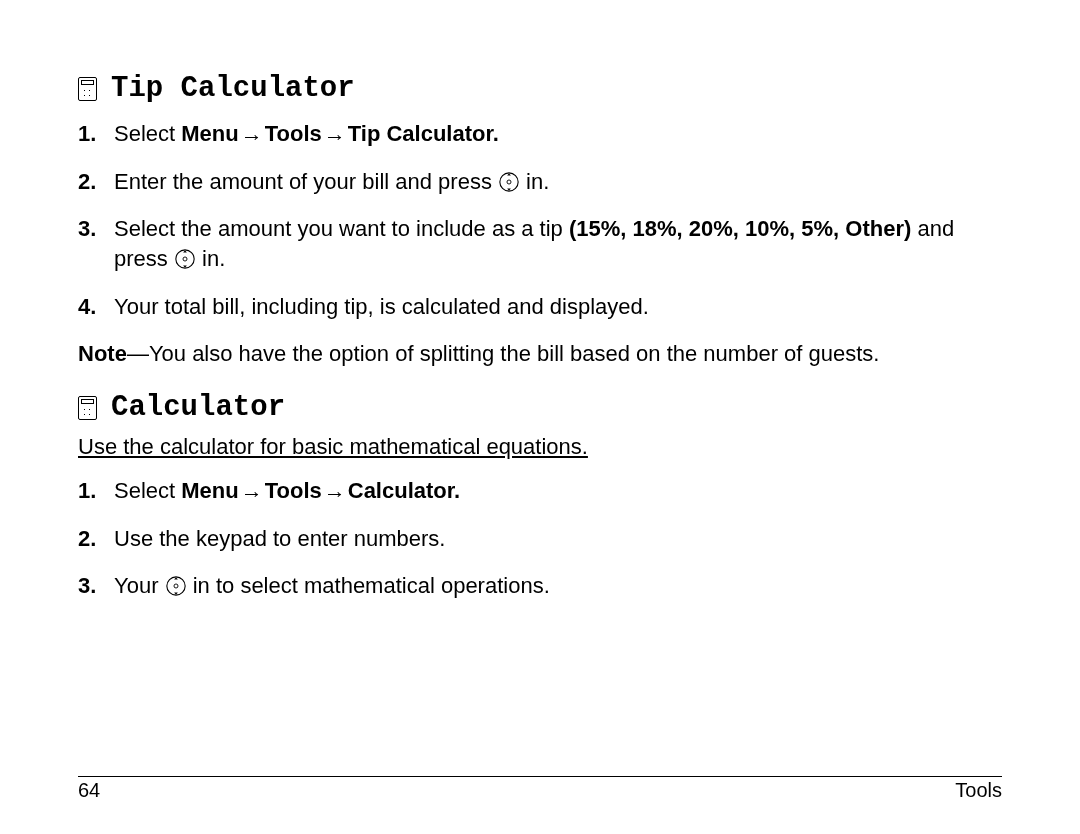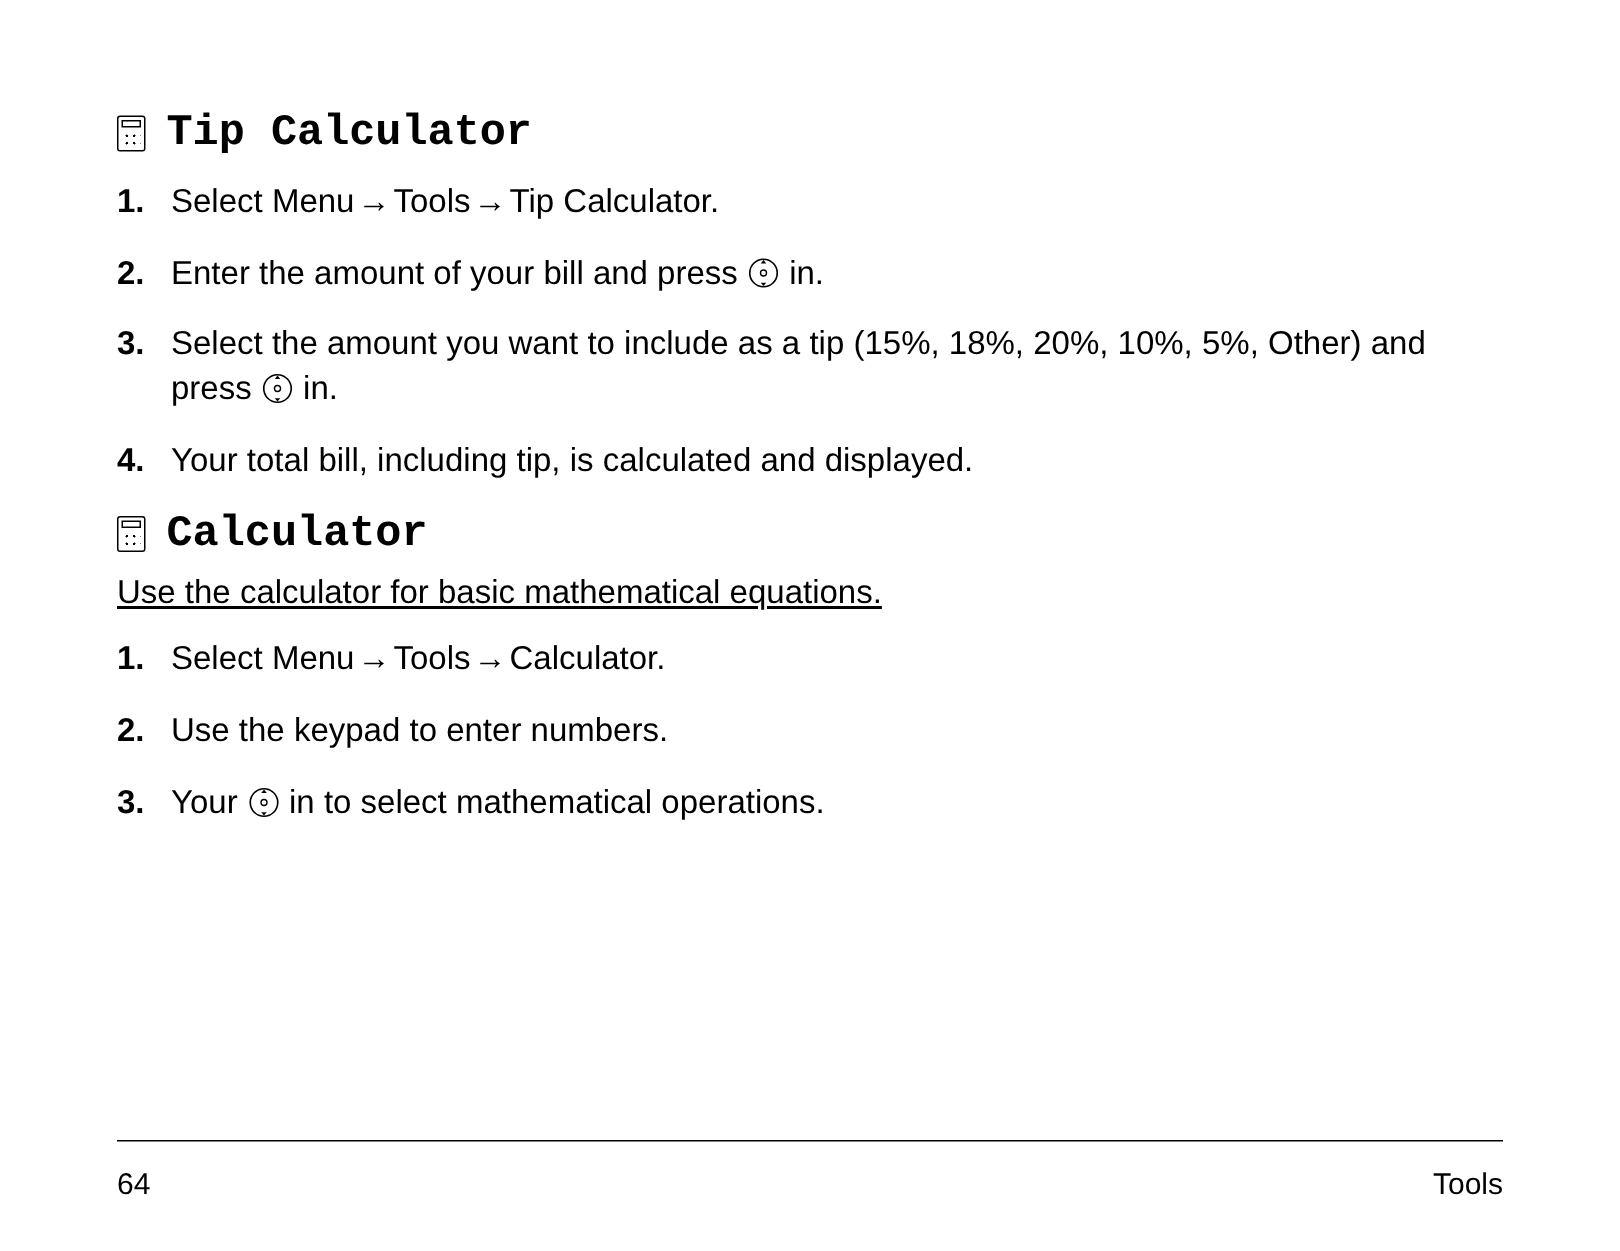--- a/index.html
+++ b/index.html
@@ -75,21 +75,21 @@
     margin: 14px 0 18px 0;
   }
   ol.steps > li .num {
     font-weight: 700;
     min-width: 36px;
     flex: 0 0 36px;
   }
   ol.steps > li .txt {
     flex: 1 1 auto;
   }
-  .b { font-weight: 400; }
+  .b { font-weight: 700; }
   .arrow {
     display: inline-block;
     padding: 0 2px;
   }
   p.body {
     font-size: 22px;
     line-height: 1.35;
     margin: 0 0 22px 0;
   }
   p.intro {
@@ -103,21 +103,21 @@
     width: 22px;
     height: 22px;
     vertical-align: -4px;
   }
   .footer {
     position: absolute;
     left: 78px;
     right: 78px;
     bottom: 32px;
     border-top: 1px solid #000;
-    padding-top: 18px;
+    padding-top: 2px;
     font-size: 20px;
     display: flex;
     justify-content: space-between;
   }
   .sec2 { margin-top: 34px; text-align: center; }
 </style>
 </head>
 <body>
 
 <div class="page">
@@ -155,20 +155,23 @@
               <path d="M12 21.5 L10 19 L14 19 Z" fill="#000"></path>
             </svg></span><span> in.</span>
       </span>
     </li>
     <li>
       <span class="num">4.</span>
       <span class="txt">Your total bill, including tip, is calculated and displayed.</span>
     </li>
   </ol>
 
+  <p class="body">
+    <span class="b">Note</span><span>—You also have the option of splitting the bill based on the number of guests.</span>
+  </p>
 
   <h2 class="section sec2">
     <span class="calc-icon"></span>
     <span>Calculator</span>
   </h2>
 
   <p class="intro">Use the calculator for basic mathematical equations.</p>
 
   <ol class="steps">
     <li>

